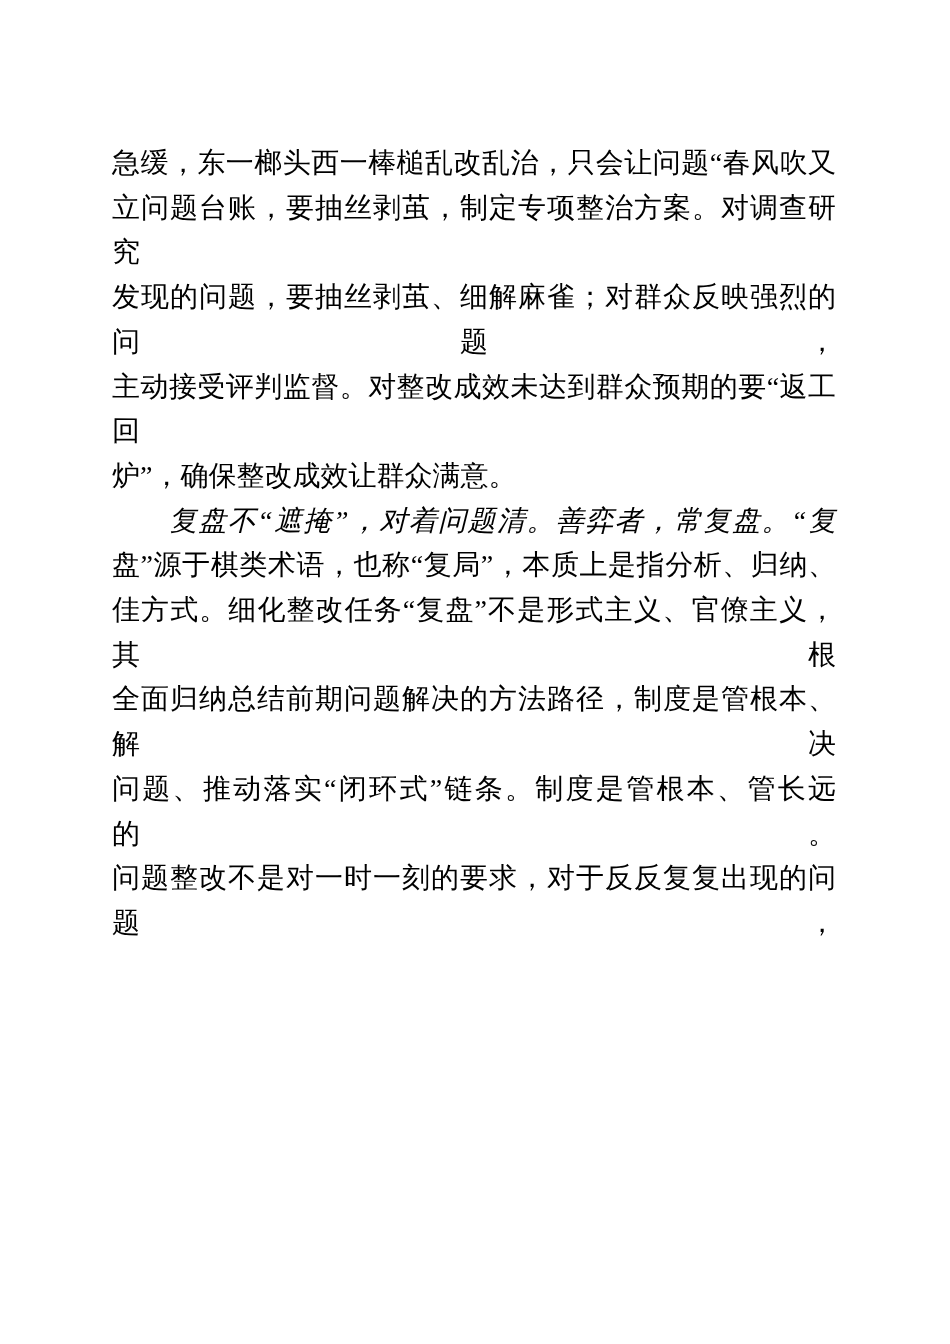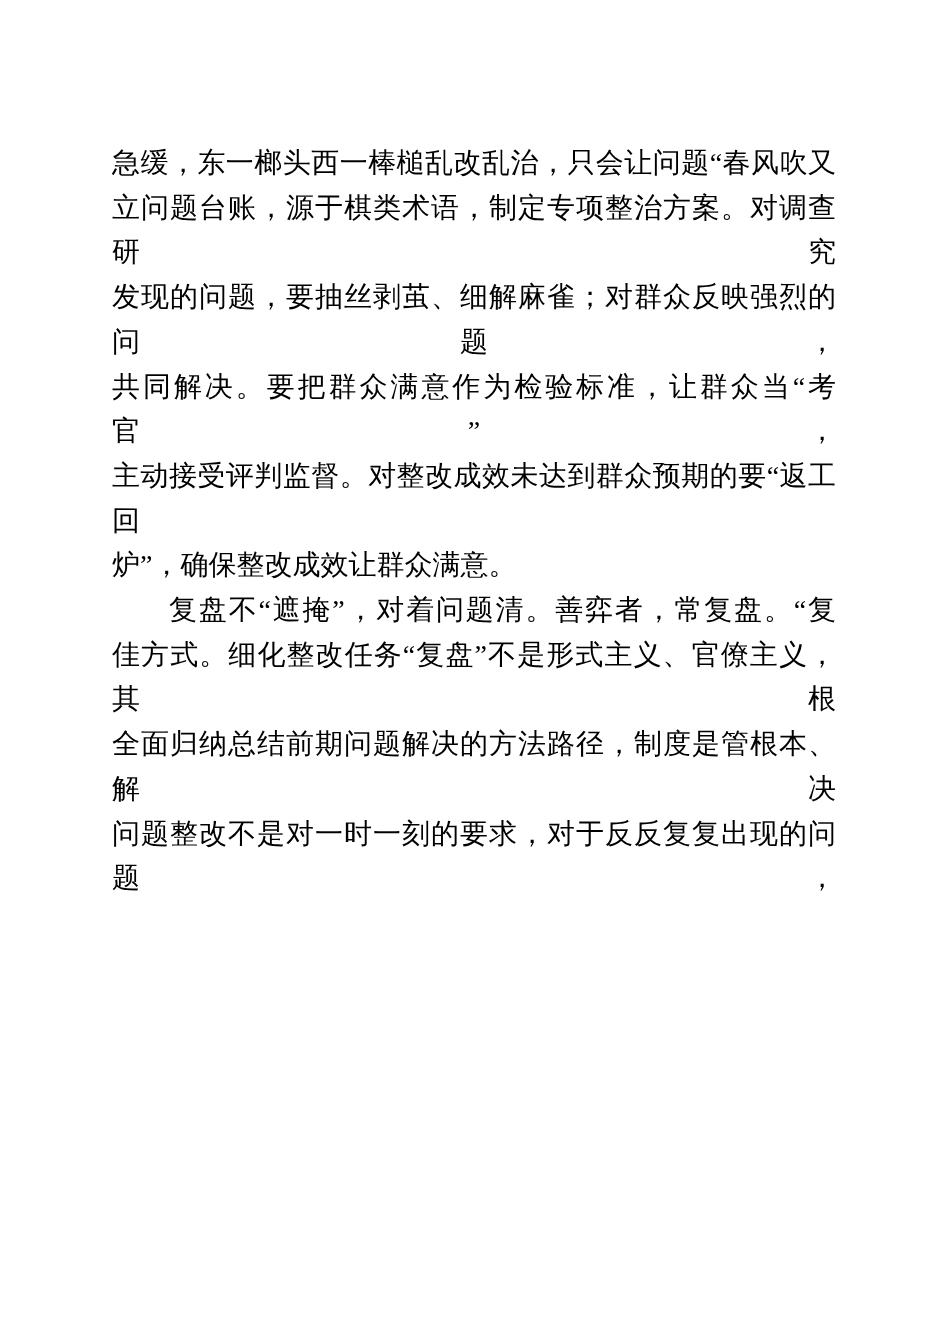--- a/index.html
+++ b/index.html
@@ -33,39 +33,41 @@
   .line {
     text-align: justify;
     text-align-last: justify;
   }
   .line.last-line {
     text-align: right;
     text-align-last: left;
   }
   .line.first-indent {
     text-indent: 57px;
+    font-style: italic;
   }
 </style>
 </head>
 <body>
 
 <div class="page">
   <div class="text-block">
 
     <div class="para">
       <div class="line">急缓，东一榔头西一棒槌乱改乱治，只会让问题“春风吹又</div>
-      <div class="line">立问题台账，源于棋类术语，制定专项整治方案。对调查研究</div>
+      <div class="line">立问题台账，要抽丝剥茧，制定专项整治方案。对调查研究</div>
       <div class="line">发现的问题，要抽丝剥茧、细解麻雀；对群众反映强烈的问题，</div>
-      <div class="line">共同解决。要把群众满意作为检验标准，让群众当“考官”，</div>
       <div class="line">主动接受评判监督。对整改成效未达到群众预期的要“返工回</div>
       <div class="line last-line">炉”，确保整改成效让群众满意。</div>
     </div>
 
     <div class="para">
       <div class="line first-indent">复盘不“遮掩”，对着问题清。善弈者，常复盘。“复</div>
+      <div class="line">盘”源于棋类术语，也称“复局”，本质上是指分析、归纳、</div>
       <div class="line">佳方式。细化整改任务“复盘”不是形式主义、官僚主义，其根</div>
       <div class="line">全面归纳总结前期问题解决的方法路径，制度是管根本、解决</div>
+      <div class="line">问题、推动落实“闭环式”链条。制度是管根本、管长远的。</div>
       <div class="line">问题整改不是对一时一刻的要求，对于反反复复出现的问题，</div>
 
     </div>
 
   </div>
 </div>
 
 </body></html>

